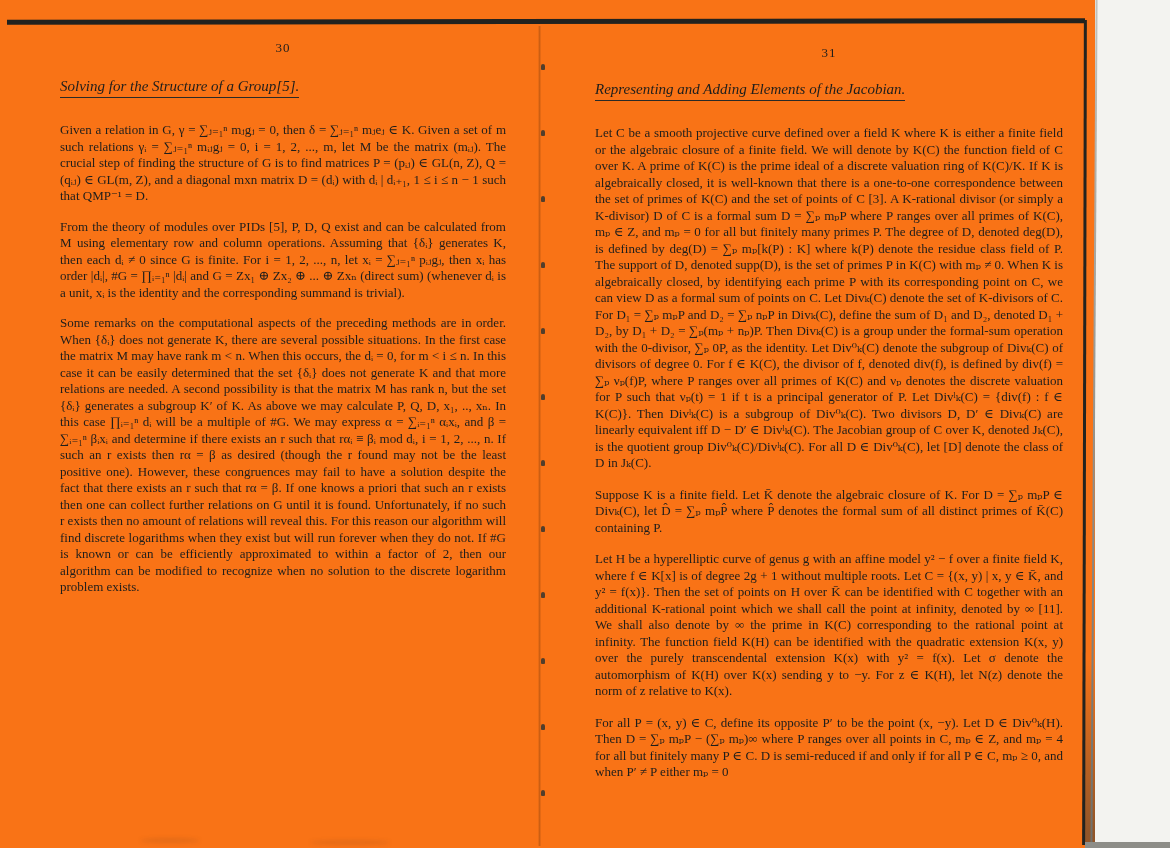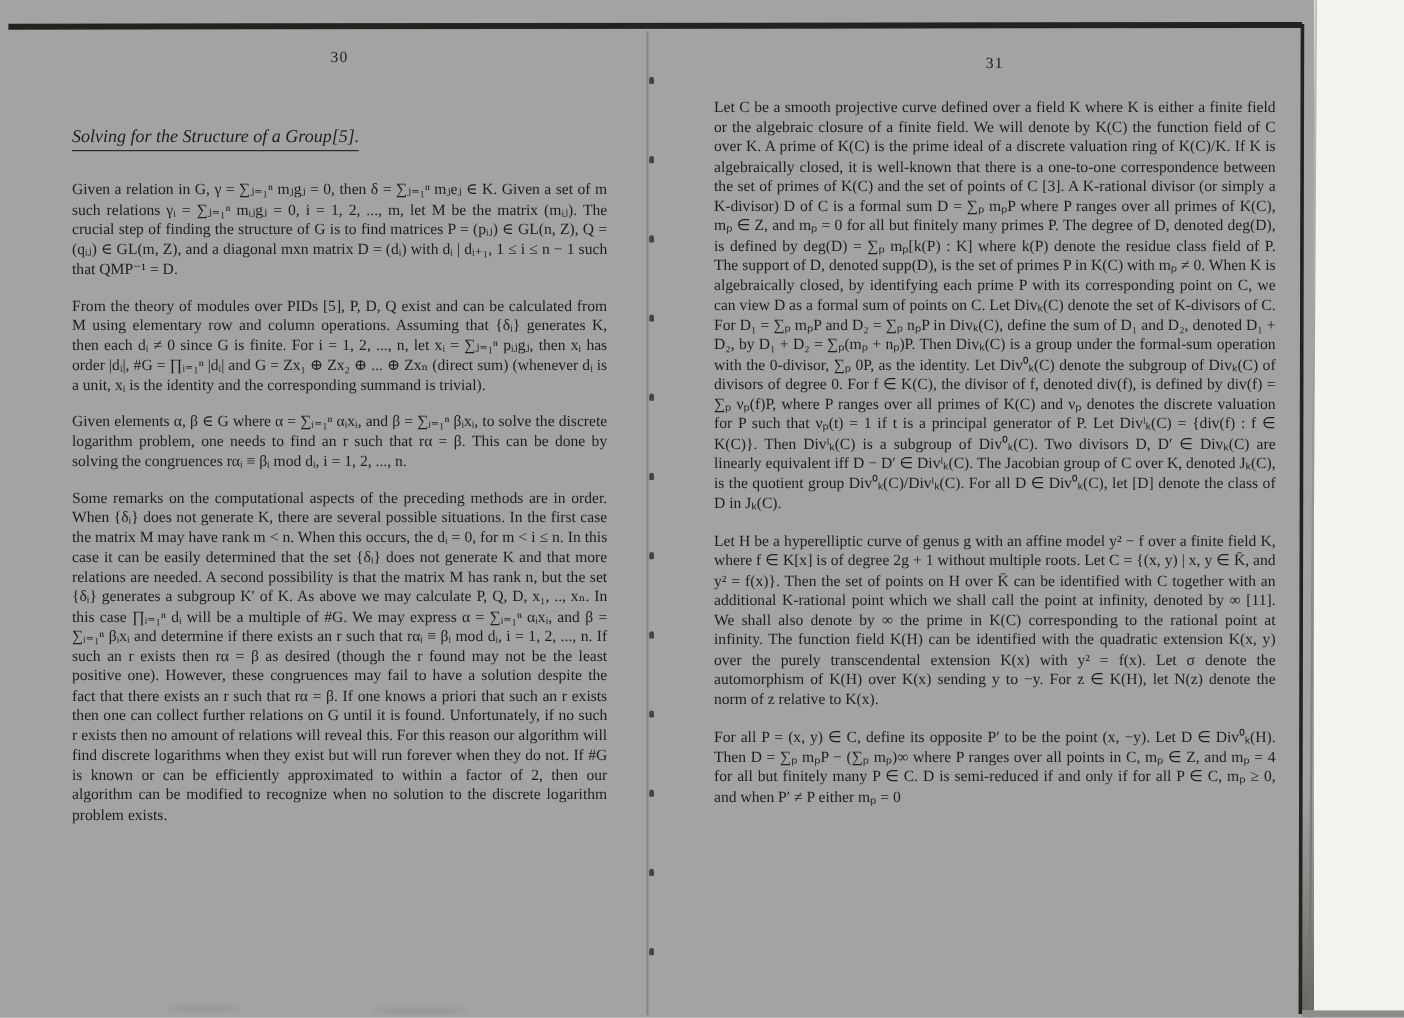--- a/index.html
+++ b/index.html
@@ -3,21 +3,21 @@
 <meta charset="utf-8">
 <style>
   html,body{margin:0;padding:0;}
   body{
     width:1170px;height:848px;
     font-family:"Liberation Serif","DejaVu Serif",serif;
     background:#dddddd;
   }
   .scan{
     position:relative;width:1170px;height:848px;
-    background:#a3a3a3;overflow:hidden;
+    background:#f97316;overflow:hidden;
   }
   
   .top-rule{
     position:absolute;left:7px;top:19px;width:1078px;height:5px;
     background:#22221f;transform:rotate(-0.08deg);
   }
   
   .gutter-shadow{
     position:absolute;left:538px;top:26px;width:3px;height:820px;
     background:linear-gradient(to right,rgba(0,0,0,0.02),rgba(0,0,0,0.18),rgba(0,0,0,0.04));
@@ -51,30 +51,30 @@
   .smudge{
     position:absolute;height:5px;border-radius:50%;
     background:rgba(40,40,36,0.10);filter:blur(2px);
   }
   .smudge.s1{left:140px;top:838px;width:60px;}
   .smudge.s2{left:310px;top:840px;width:80px;}
 
   
   .page{position:absolute;color:#1e1e1c;}
   .page-left{left:60px;top:40px;width:446px;}
-  .page-right{left:595px;top:45px;width:468px;font-family:Liberation Serif, serif;}
+  .page-right{left:595px;top:45px;width:468px;}
   .pagenum{
     text-align:center;font-size:13px;letter-spacing:1px;margin:0 0 22px 0;
   }
   .page-right .pagenum{margin-bottom:20px;}
   .heading{
     font-style:italic;font-size:15px;margin:0 0 24px 0;
   }
   .heading span{
-    border-bottom:1.2px solid #2a2a27;padding-bottom:2px;display:inline-block;margin-top:28px;
+    border-bottom:1.2px solid #2a2a27;padding-bottom:2px;display:inline-block;
   }
   .para{
     margin:0 0 14px 0;font-size:13px;line-height:16.5px;
     text-align:justify;text-justify:inter-word;
   }
   .page-right .para{margin-bottom:15px;}
 </style>
 </head>
 <body>
 
@@ -83,21 +83,20 @@
   <div class="top-rule"></div>
 
   <div class="page page-left">
     <div class="pagenum">30</div>
     <div class="heading">
       <span>Solving for the Structure of a Group[5].</span>
     </div>
     <div>
         <p class="para">Given a relation in G, γ = ∑ⱼ₌₁ⁿ mⱼgⱼ = 0, then δ = ∑ⱼ₌₁ⁿ mⱼeⱼ ∈ K. Given a set of m such relations γᵢ = ∑ⱼ₌₁ⁿ mᵢⱼgⱼ = 0, i = 1, 2, ..., m, let M be the matrix (mᵢⱼ). The crucial step of finding the structure of G is to find matrices P = (pᵢⱼ) ∈ GL(n, Z), Q = (qᵢⱼ) ∈ GL(m, Z), and a diagonal mxn matrix D = (dᵢ) with dᵢ | dᵢ₊₁, 1 ≤ i ≤ n − 1 such that QMP⁻¹ = D.</p>
         <p class="para">From the theory of modules over PIDs [5], P, D, Q exist and can be calculated from M using elementary row and column operations. Assuming that {δᵢ} generates K, then each dᵢ ≠ 0 since G is finite. For i = 1, 2, ..., n, let xᵢ = ∑ⱼ₌₁ⁿ pᵢⱼgⱼ, then xᵢ has order |dᵢ|, #G = ∏ᵢ₌₁ⁿ |dᵢ| and G = Zx₁ ⊕ Zx₂ ⊕ ... ⊕ Zxₙ (direct sum) (whenever dᵢ is a unit, xᵢ is the identity and the corresponding summand is trivial).</p>
-        <p class="para">Given elements α, β ∈ G where α = ∑ᵢ₌₁ⁿ αᵢxᵢ, and β = ∑ᵢ₌₁ⁿ βᵢxᵢ, to solve the discrete logarithm problem, one needs to find an r such that rα = β. This can be done by solving the congruences rαᵢ ≡ βᵢ mod dᵢ, i = 1, 2, ..., n.</p>
         <p class="para">Some remarks on the computational aspects of the preceding methods are in order. When {δᵢ} does not generate K, there are several possible situations. In the first case the matrix M may have rank m &lt; n. When this occurs, the dᵢ = 0, for m &lt; i ≤ n. In this case it can be easily determined that the set {δᵢ} does not generate K and that more relations are needed. A second possibility is that the matrix M has rank n, but the set {δᵢ} generates a subgroup K′ of K. As above we may calculate P, Q, D, x₁, .., xₙ. In this case ∏ᵢ₌₁ⁿ dᵢ will be a multiple of #G. We may express α = ∑ᵢ₌₁ⁿ αᵢxᵢ, and β = ∑ᵢ₌₁ⁿ βᵢxᵢ and determine if there exists an r such that rαᵢ ≡ βᵢ mod dᵢ, i = 1, 2, ..., n. If such an r exists then rα = β as desired (though the r found may not be the least positive one). However, these congruences may fail to have a solution despite the fact that there exists an r such that rα = β. If one knows a priori that such an r exists then one can collect further relations on G until it is found. Unfortunately, if no such r exists then no amount of relations will reveal this. For this reason our algorithm will find discrete logarithms when they exist but will run forever when they do not. If #G is known or can be efficiently approximated to within a factor of 2, then our algorithm can be modified to recognize when no solution to the discrete logarithm problem exists.</p>
       </div>
   </div>
 
   <div class="gutter-shadow"></div>
   <div id="binding-marks">
       <div class="binding-mark" style="top: 64px;"></div>
       <div class="binding-mark" style="top: 130px;"></div>
       <div class="binding-mark" style="top: 196px;"></div>
       <div class="binding-mark" style="top: 262px;"></div>
@@ -106,22 +105,26 @@
       <div class="binding-mark" style="top: 460px;"></div>
       <div class="binding-mark" style="top: 526px;"></div>
       <div class="binding-mark" style="top: 592px;"></div>
       <div class="binding-mark" style="top: 658px;"></div>
       <div class="binding-mark" style="top: 724px;"></div>
       <div class="binding-mark" style="top: 790px;"></div>
     </div>
 
   <div class="page page-right">
     <div class="pagenum">31</div>
+    <div class="heading">
+      <span>Representing and Adding Elements of the Jacobian.</span>
+    </div>
     <div>
         <p class="para">Let C be a smooth projective curve defined over a field K where K is either a finite field or the algebraic closure of a finite field. We will denote by K(C) the function field of C over K. A prime of K(C) is the prime ideal of a discrete valuation ring of K(C)/K. If K is algebraically closed, it is well-known that there is a one-to-one correspondence between the set of primes of K(C) and the set of points of C [3]. A K-rational divisor (or simply a K-divisor) D of C is a formal sum D = ∑ₚ mₚP where P ranges over all primes of K(C), mₚ ∈ Z, and mₚ = 0 for all but finitely many primes P. The degree of D, denoted deg(D), is defined by deg(D) = ∑ₚ mₚ[k(P) : K] where k(P) denote the residue class field of P. The support of D, denoted supp(D), is the set of primes P in K(C) with mₚ ≠ 0. When K is algebraically closed, by identifying each prime P with its corresponding point on C, we can view D as a formal sum of points on C. Let Divₖ(C) denote the set of K-divisors of C. For D₁ = ∑ₚ mₚP and D₂ = ∑ₚ nₚP in Divₖ(C), define the sum of D₁ and D₂, denoted D₁ + D₂, by D₁ + D₂ = ∑ₚ(mₚ + nₚ)P. Then Divₖ(C) is a group under the formal-sum operation with the 0-divisor, ∑ₚ 0P, as the identity. Let Div⁰ₖ(C) denote the subgroup of Divₖ(C) of divisors of degree 0. For f ∈ K(C), the divisor of f, denoted div(f), is defined by div(f) = ∑ₚ νₚ(f)P, where P ranges over all primes of K(C) and νₚ denotes the discrete valuation for P such that νₚ(t) = 1 if t is a principal generator of P. Let Divˡₖ(C) = {div(f) : f ∈ K(C)}. Then Divˡₖ(C) is a subgroup of Div⁰ₖ(C). Two divisors D, D′ ∈ Divₖ(C) are linearly equivalent iff D − D′ ∈ Divˡₖ(C). The Jacobian group of C over K, denoted Jₖ(C), is the quotient group Div⁰ₖ(C)/Divˡₖ(C). For all D ∈ Div⁰ₖ(C), let [D] denote the class of D in Jₖ(C).</p>
+        <p class="para">Suppose K is a finite field. Let K̄ denote the algebraic closure of K. For D = ∑ₚ mₚP ∈ Divₖ(C), let D̂ = ∑ₚ mₚP̂ where P̂ denotes the formal sum of all distinct primes of K̄(C) containing P.</p>
         <p class="para">Let H be a hyperelliptic curve of genus g with an affine model y² − f over a finite field K, where f ∈ K[x] is of degree 2g + 1 without multiple roots. Let C = {(x, y) | x, y ∈ K̄, and y² = f(x)}. Then the set of points on H over K̄ can be identified with C together with an additional K-rational point which we shall call the point at infinity, denoted by ∞ [11]. We shall also denote by ∞ the prime in K(C) corresponding to the rational point at infinity. The function field K(H) can be identified with the quadratic extension K(x, y) over the purely transcendental extension K(x) with y² = f(x). Let σ denote the automorphism of K(H) over K(x) sending y to −y. For z ∈ K(H), let N(z) denote the norm of z relative to K(x).</p>
         <p class="para">For all P = (x, y) ∈ C, define its opposite P′ to be the point (x, −y). Let D ∈ Div⁰ₖ(H). Then D = ∑ₚ mₚP − (∑ₚ mₚ)∞ where P ranges over all points in C, mₚ ∈ Z, and mₚ = 4 for all but finitely many P ∈ C. D is semi-reduced if and only if for all P ∈ C, mₚ ≥ 0, and when P′ ≠ P either mₚ = 0</p>
       </div>
   </div>
 
   <div class="corner-shade"></div>
   <div class="page-edge-line"></div>
   <div class="edge-strip"></div>
   <div class="page-edge-line-2"></div>
   <div class="bottom-edge-bar"></div>

